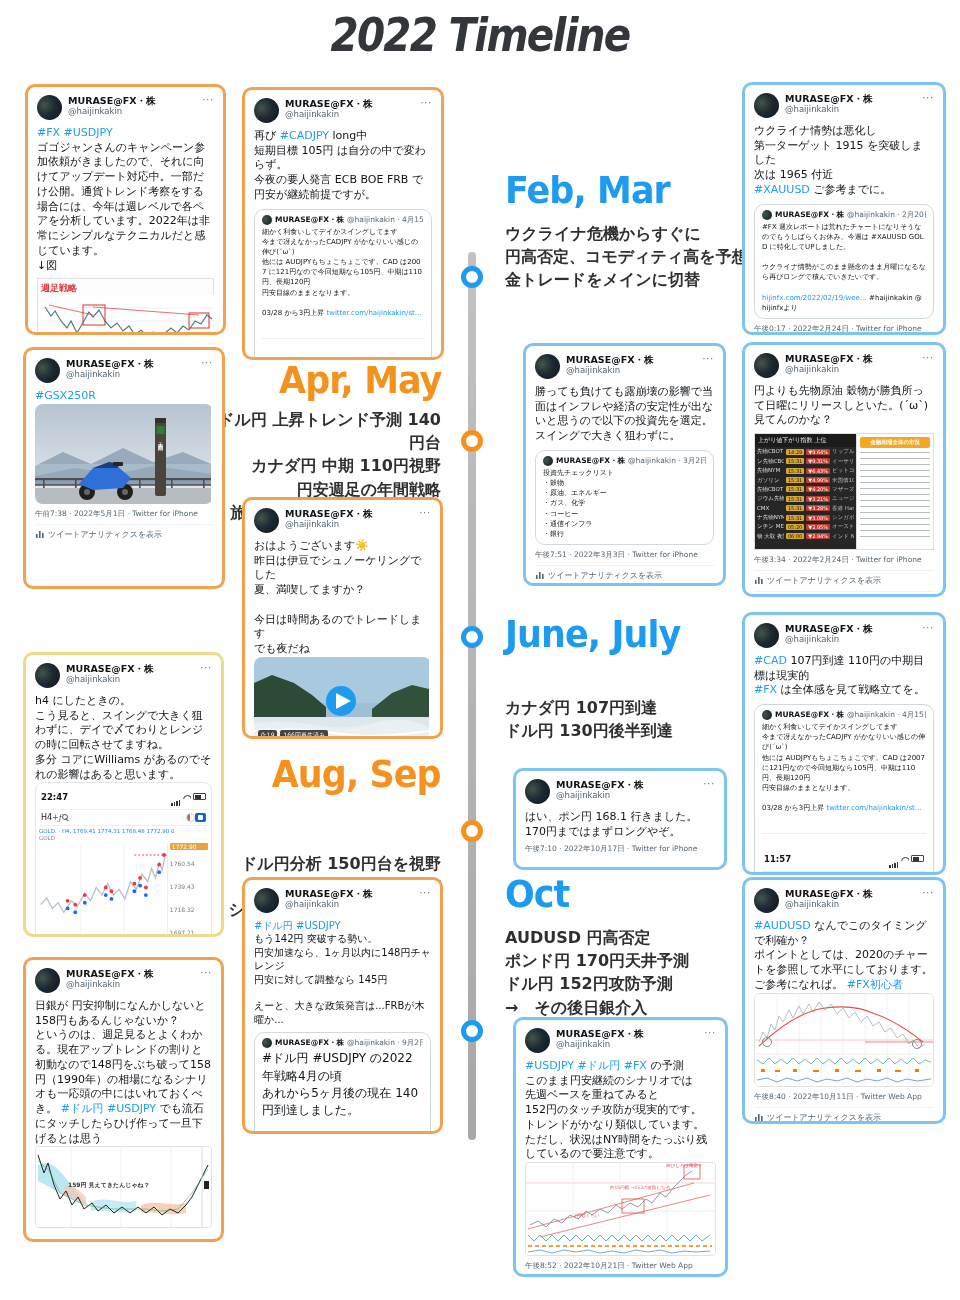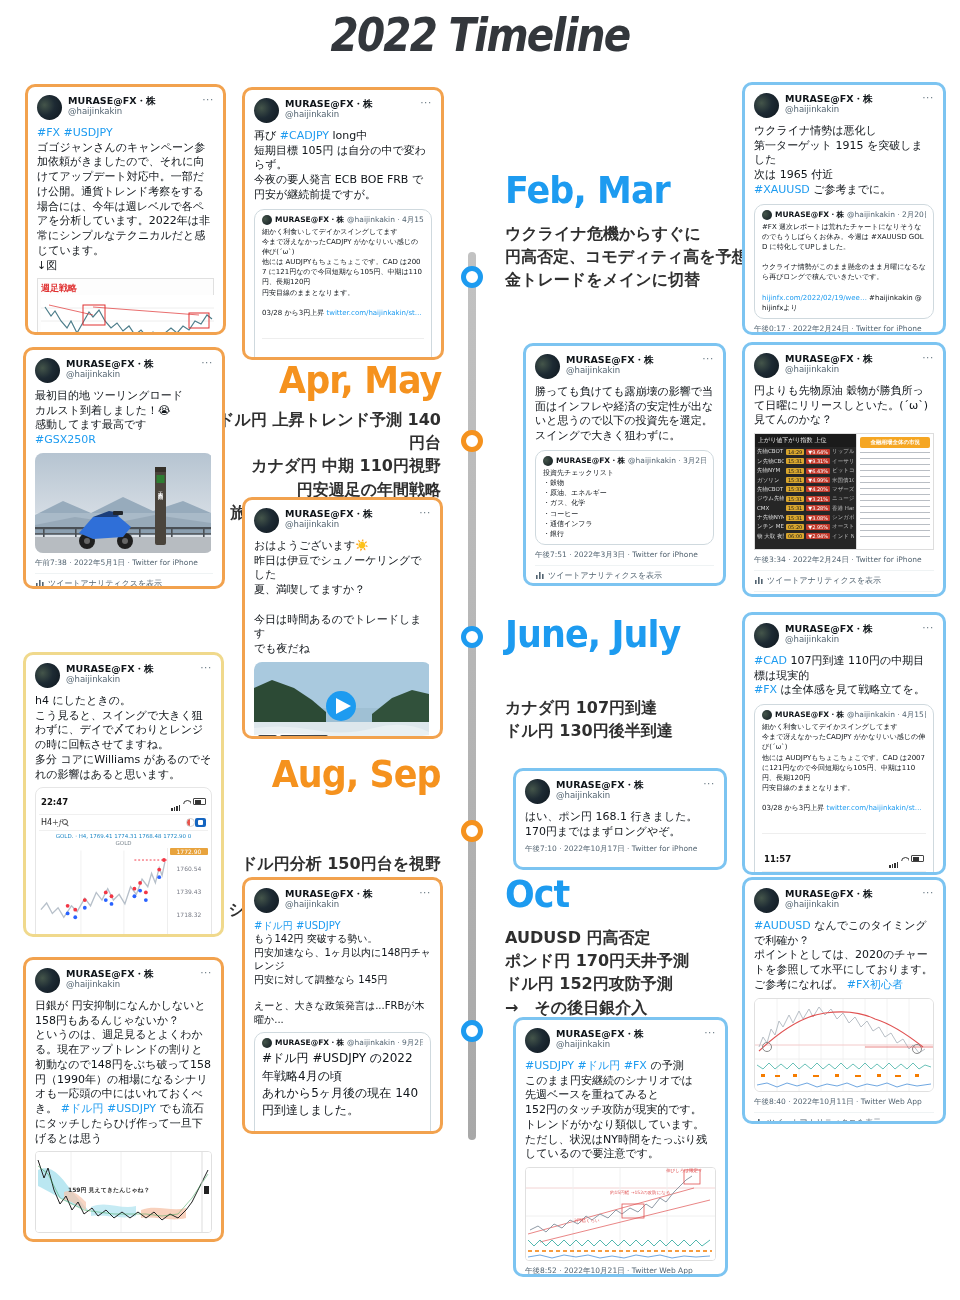--- a/index.html
+++ b/index.html
@@ -95,21 +95,21 @@
   .tc{white-space:nowrap;overflow:hidden;}
   .tc0{flex:1.2;color:#ddd;font-size:5.5px;}
   .tc1{background:#d9a62e;color:#1c1c1c;font-size:5px;padding:0 2px;border-radius:1px;}
   .tc2{background:#c0392b;color:#fff;font-size:5px;padding:0 2px;border-radius:1px;}
   .tc3{flex:1;color:#bbb;font-size:5.5px;}
   .fpanel{flex:1;background:#fff;border-left:1px solid #ddd;padding:3px;}
   .fpanelh{background:#f5a623;color:#fff;font-size:5.5px;font-weight:bold;text-align:center;padding:2px 0;border-radius:2px;}
   .fauxtext{margin-top:4px;height:88px;background:repeating-linear-gradient(180deg,#b9bec4 0 1px,#fff 1px 6px);}
 
   
-  .medwrap{position:relative;margin-top:5px;border-radius:8px;overflow:hidden;text-align:center;}
+  .medwrap{position:relative;border-radius:8px;overflow:hidden;}
   .vbadges{position:absolute;left:4px;bottom:4px;display:flex;gap:3px;}
   .vbadge{background:rgba(0,0,0,.72);color:#fff;font-size:6px;padding:1px 3px;border-radius:2px;}
 
   svg{display:block;}
 </style>
 </head>
 <body>
 
 <div id="canvas">
 
@@ -255,24 +255,21 @@
 
   <div class="tweet ob" style="left:23px;top:347px;width:202px;height:242px">
     <div class="th">
       <div class="avatar"></div>
       <div class="tid">
         <div class="tname">MURASE@FX・株</div>
         <div class="thandle">@haijinkakin</div>
       </div>
       <div class="more">···</div>
     </div>
-    <div class="tbody"><span>最初目的地 ツーリングロード
-カルスト到着しました！😭
-感動してます最高です
-</span><span class="lk">#GSX250R</span></div>
+    <div class="tbody"><span class="lk">#GSX250R</span></div>
     <div class="medwrap">
       <svg width="176" height="100" viewBox="0 0 176 100">
         <defs>
           <linearGradient id="sky" x1="0" y1="0" x2="0" y2="1">
             <stop offset="0" stop-color="#b6c4d1"></stop>
               <stop offset="1" stop-color="#e7ebef"></stop>
           </linearGradient>
         </defs>
         <rect width="176" height="100" fill="url(#sky)"></rect>
         <polygon points="0,62 28,48 56,60 88,44 118,58 148,48 176,60 176,74 0,74" fill="#97abbc"></polygon>

